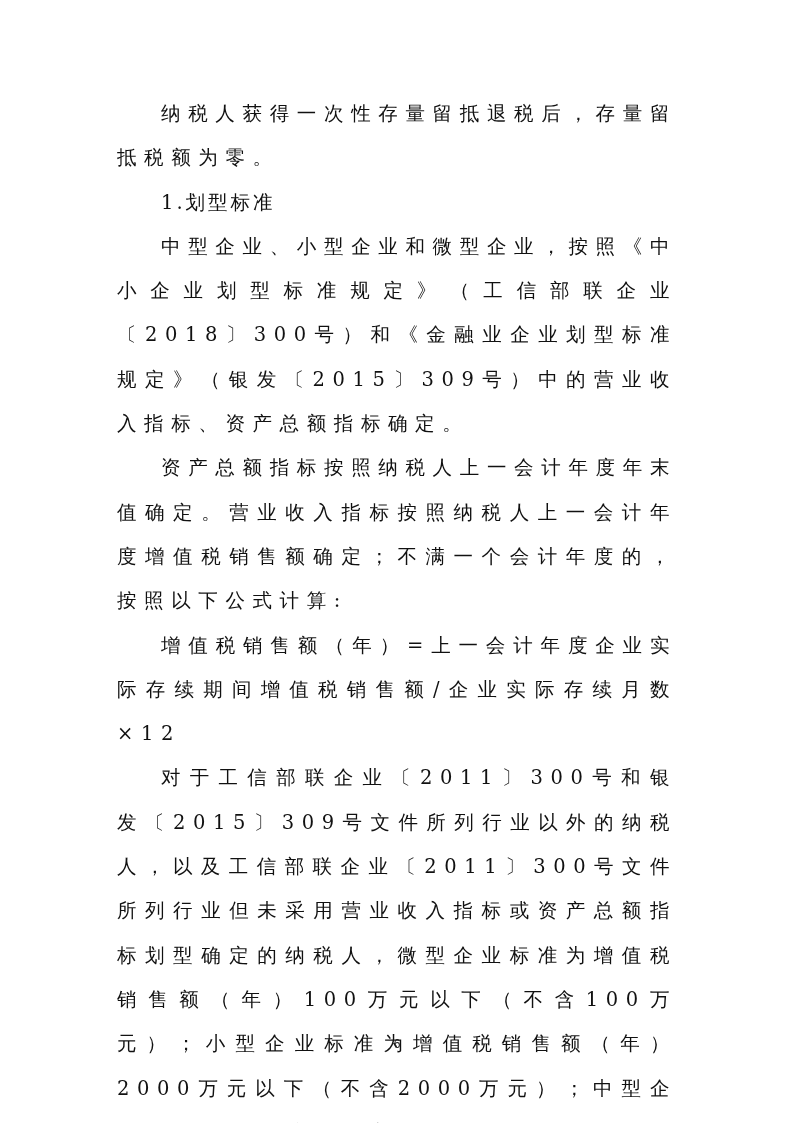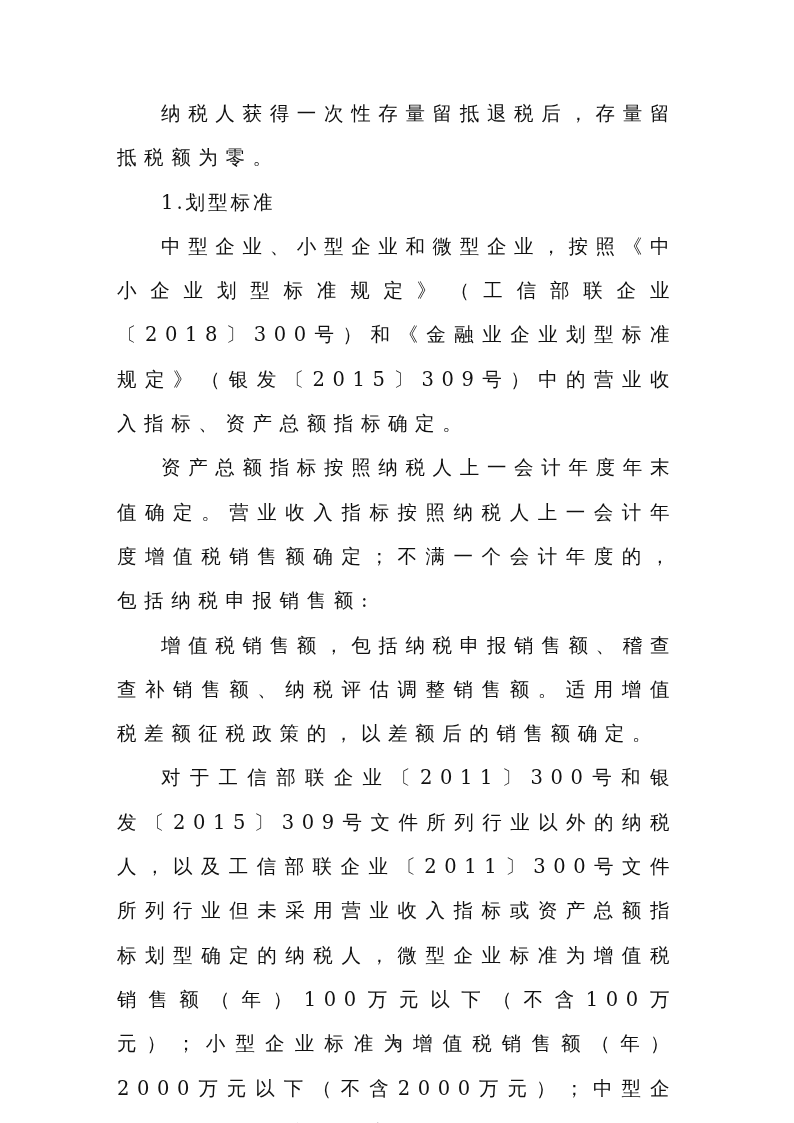--- a/index.html
+++ b/index.html
@@ -21,18 +21,18 @@
   }
 </style>
 </head>
 <body>
 
 <div class="page">
   <div class="content">
     <p class="para indent">纳税人获得一次性存量留抵退税后，存量留抵税额为零。</p>
     <p class="heading">1.划型标准</p>
     <p class="para indent">中型企业、小型企业和微型企业，按照《中小企业划型标准规定》（工信部联企业〔2018〕300号）和《金融业企业划型标准规定》（银发〔2015〕309号）中的营业收入指标、资产总额指标确定。</p>
-    <p class="para indent">资产总额指标按照纳税人上一会计年度年末值确定。营业收入指标按照纳税人上一会计年度增值税销售额确定；不满一个会计年度的，包括纳税申报销售额:</p>
-    <p class="para indent">增值税销售额，包括纳税申报销售额、稽查查补销售额、纳税评估调整销售额。适用增值税差额征税政策的，以差额后的销售额确定。</p>
+    <p class="para indent">资产总额指标按照纳税人上一会计年度年末值确定。营业收入指标按照纳税人上一会计年度增值税销售额确定；不满一个会计年度的，按照以下公式计算:</p>
+    <p class="para indent">增值税销售额（年）=上一会计年度企业实际存续期间增值税销售额/企业实际存续月数×12</p>
     <p class="para indent">对于工信部联企业〔2011〕300号和银发〔2015〕309号文件所列行业以外的纳税人，以及工信部联企业〔2011〕300号文件所列行业但未采用营业收入指标或资产总额指标划型确定的纳税人，微型企业标准为增值税销售额（年）100万元以下（不含100万元）；小型企业标准为增值税销售额（年）2000万元以下（不含2000万元）；中型企业标准为增值税销售额（年）1亿元以下（不含1亿元）。</p>
   </div>
   <div class="page-number">6</div>
 </div>
 
 </body></html>

